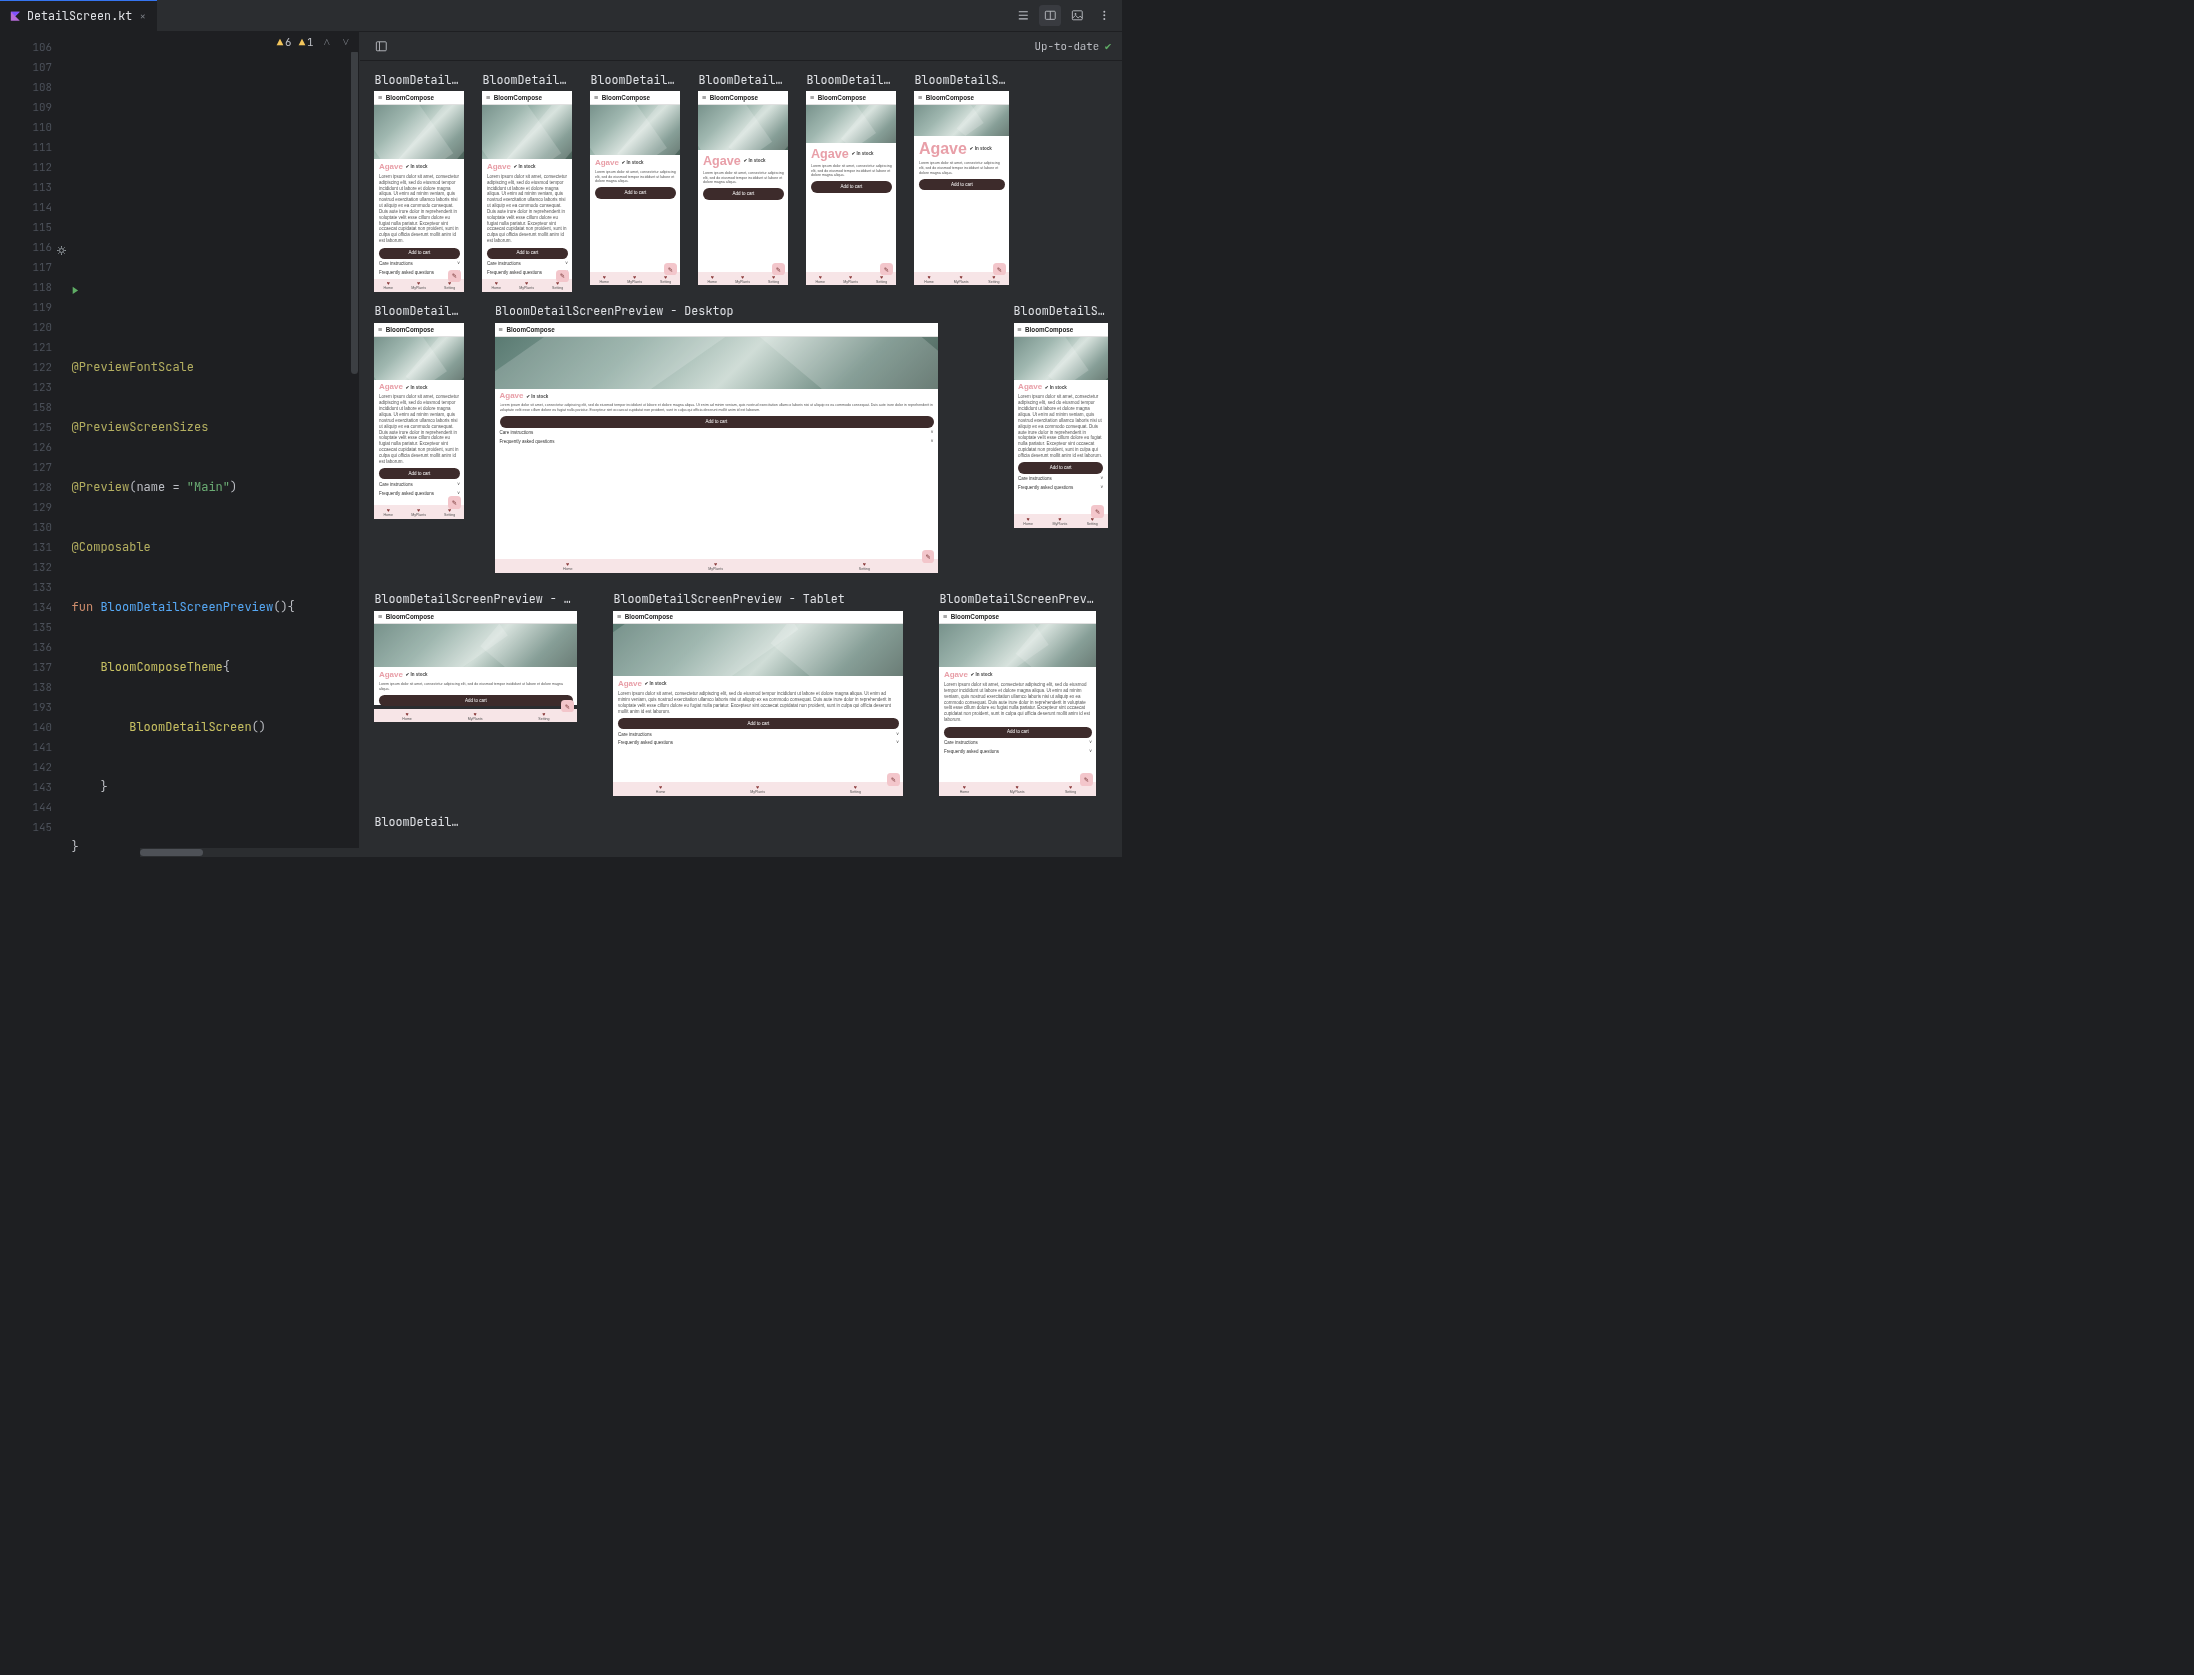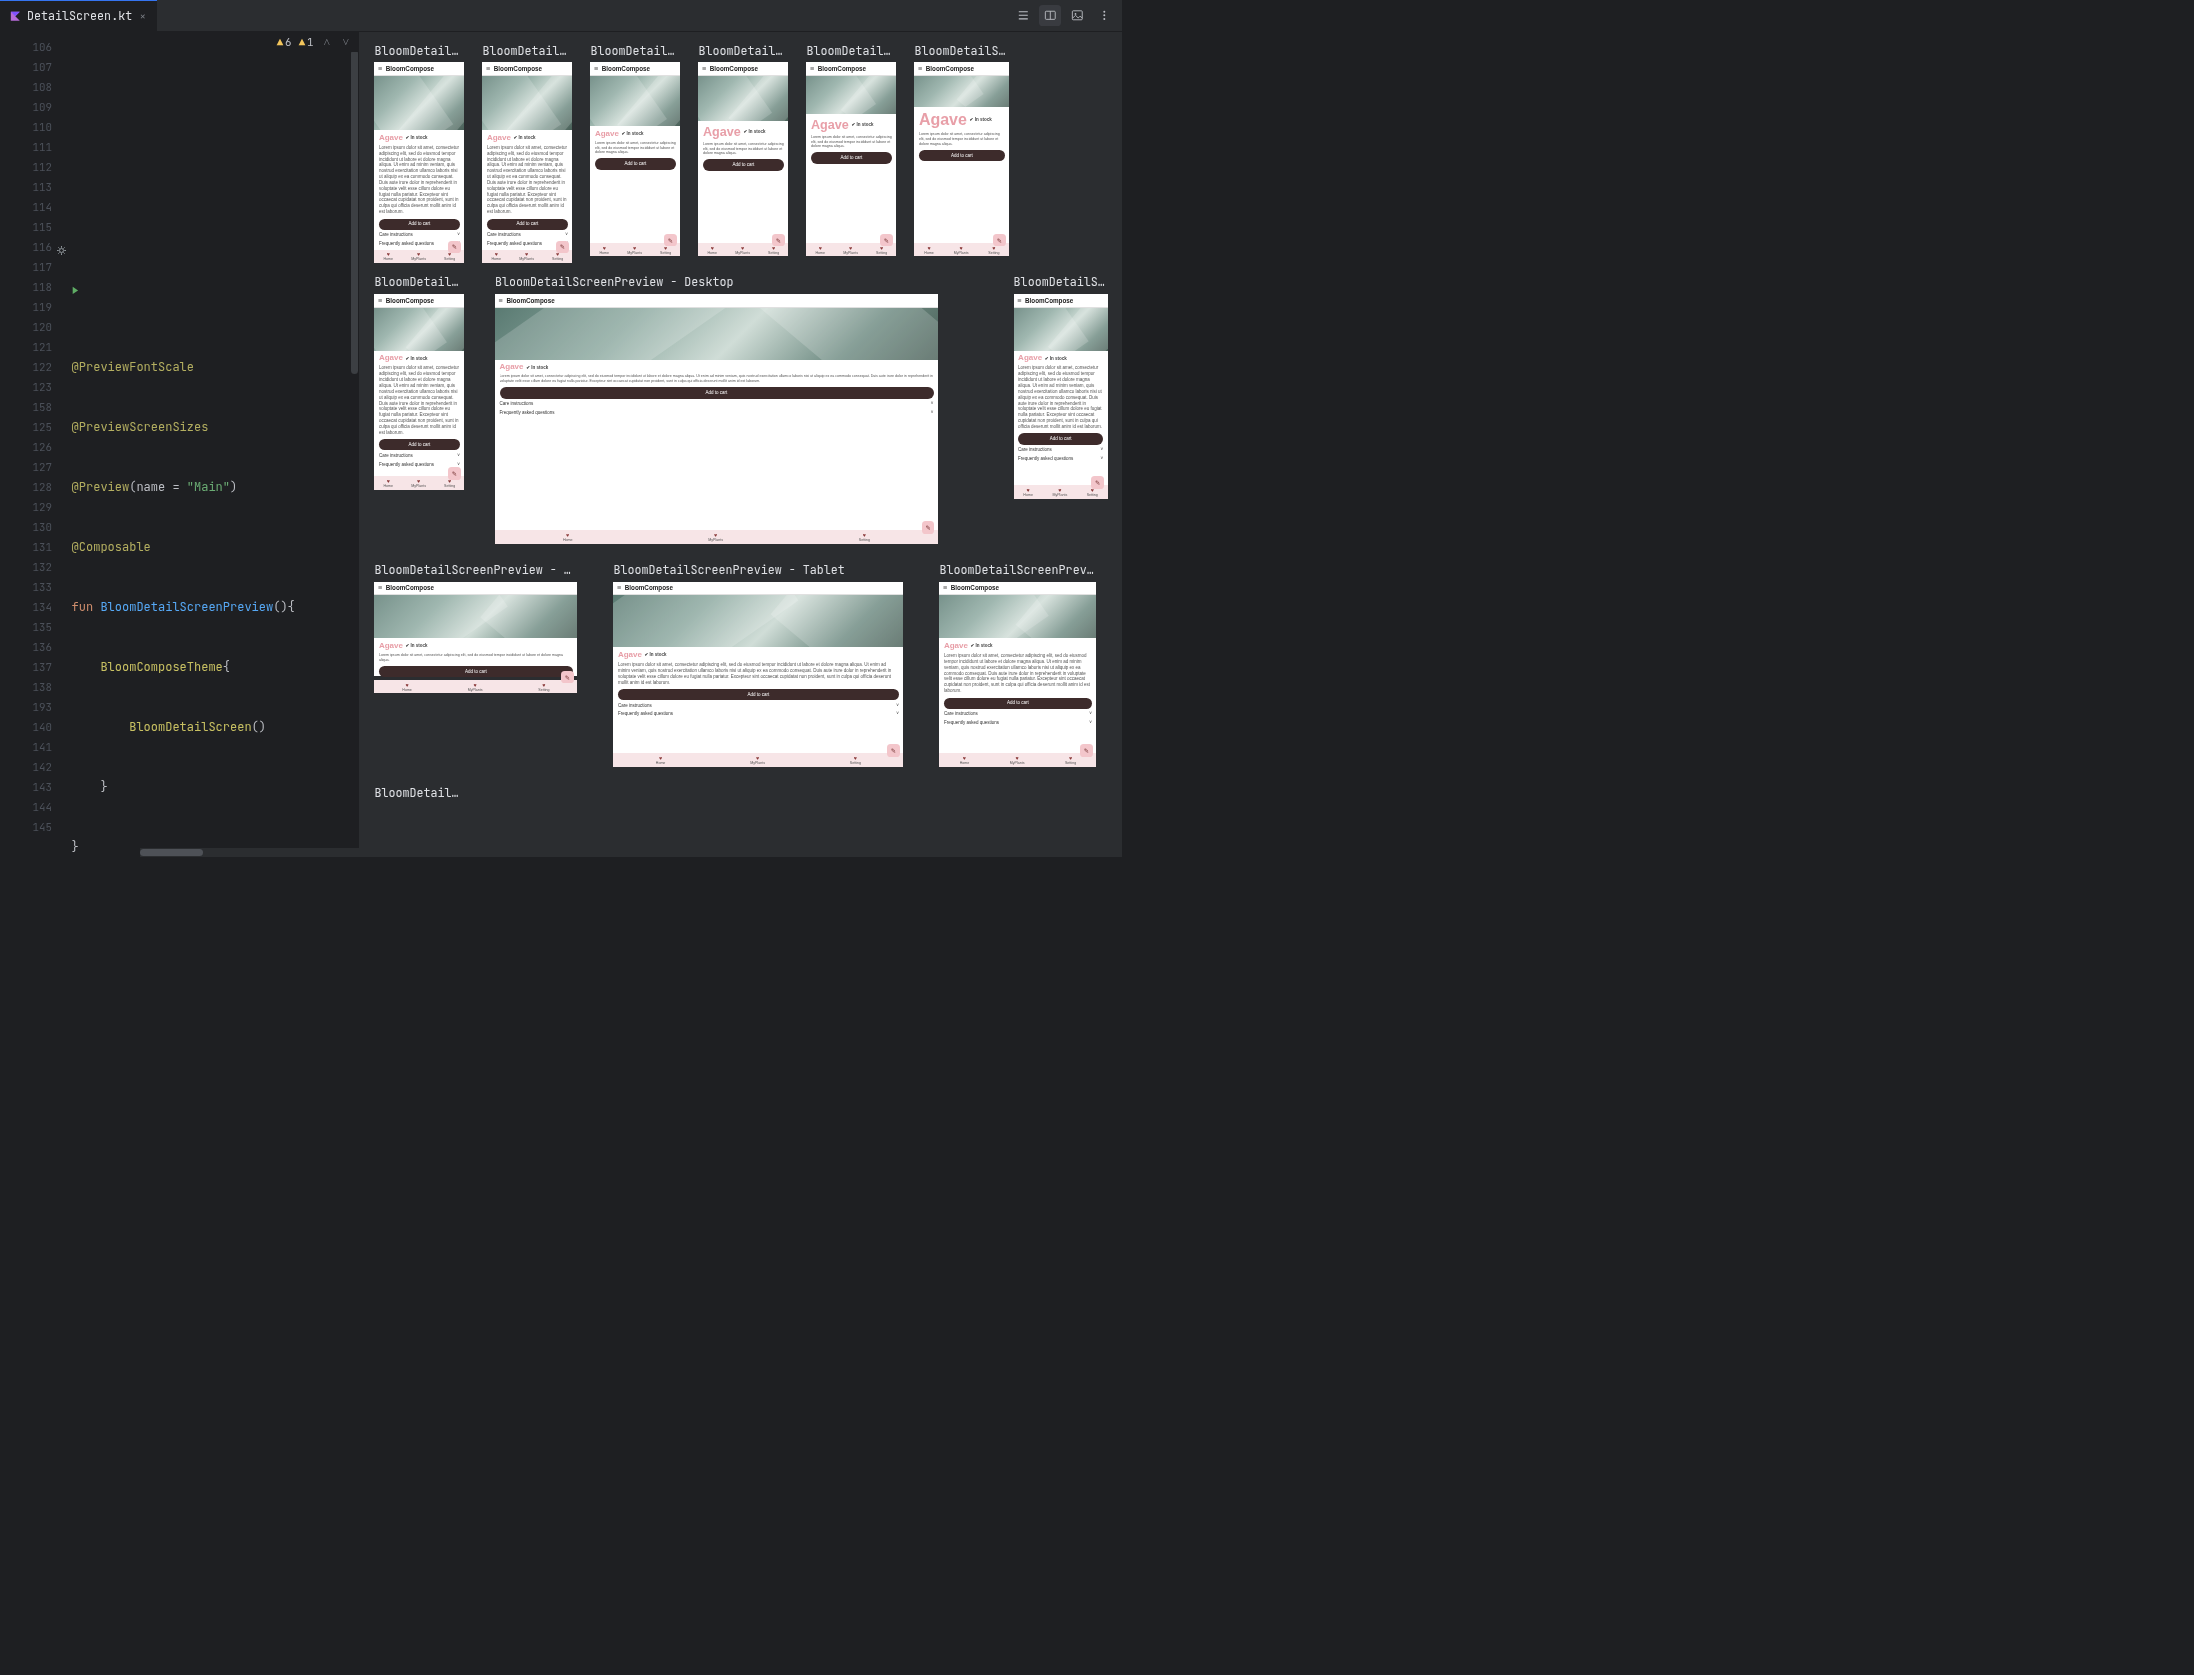--- a/index.html
+++ b/index.html
@@ -377,20 +377,34 @@
         <div class="row"><span>        </span><span class="kw-yellow">BloomDetailScreen</span><span class="punct">()</span></div>
         <div class="row"><span class="punct">    }</span></div>
         <div class="row"><span class="punct">}</span></div>
 
         <div class="vscroll-track"><div class="vscroll-thumb"></div></div>
         <div class="hscroll-track"><div class="hscroll-thumb"></div></div>
       </div>
     </div>
 
     <div class="preview-pane">
+      <div class="preview-header">
+        <div class="preview-header-left">
+          <div class="tool-btn">
+            <svg width="12.6" height="12.6" viewBox="0 0 14 14">
+                <rect x="1.5" y="2" width="11" height="10" rx="1" fill="none" stroke="#bcbec4"></rect>
+                <line x1="5" y1="2" x2="5" y2="12" stroke="#bcbec4"></line>
+              </svg>
+          </div>
+        </div>
+        <div class="preview-status">
+          <span>Up-to-date</span>
+          <span class="check-icon">✔</span>
+        </div>
+      </div>
 
       <div class="preview-scroll">
 
         <div class="preview-row" id="row1">
             <div class="preview-card" style="width:90px">
     <div class="preview-title">BloomDetailSc…</div>
 
   <div class="device" style="width:90px;height:194px">
     <div class="appbar">
                   <span class="hamburger">≡</span>

